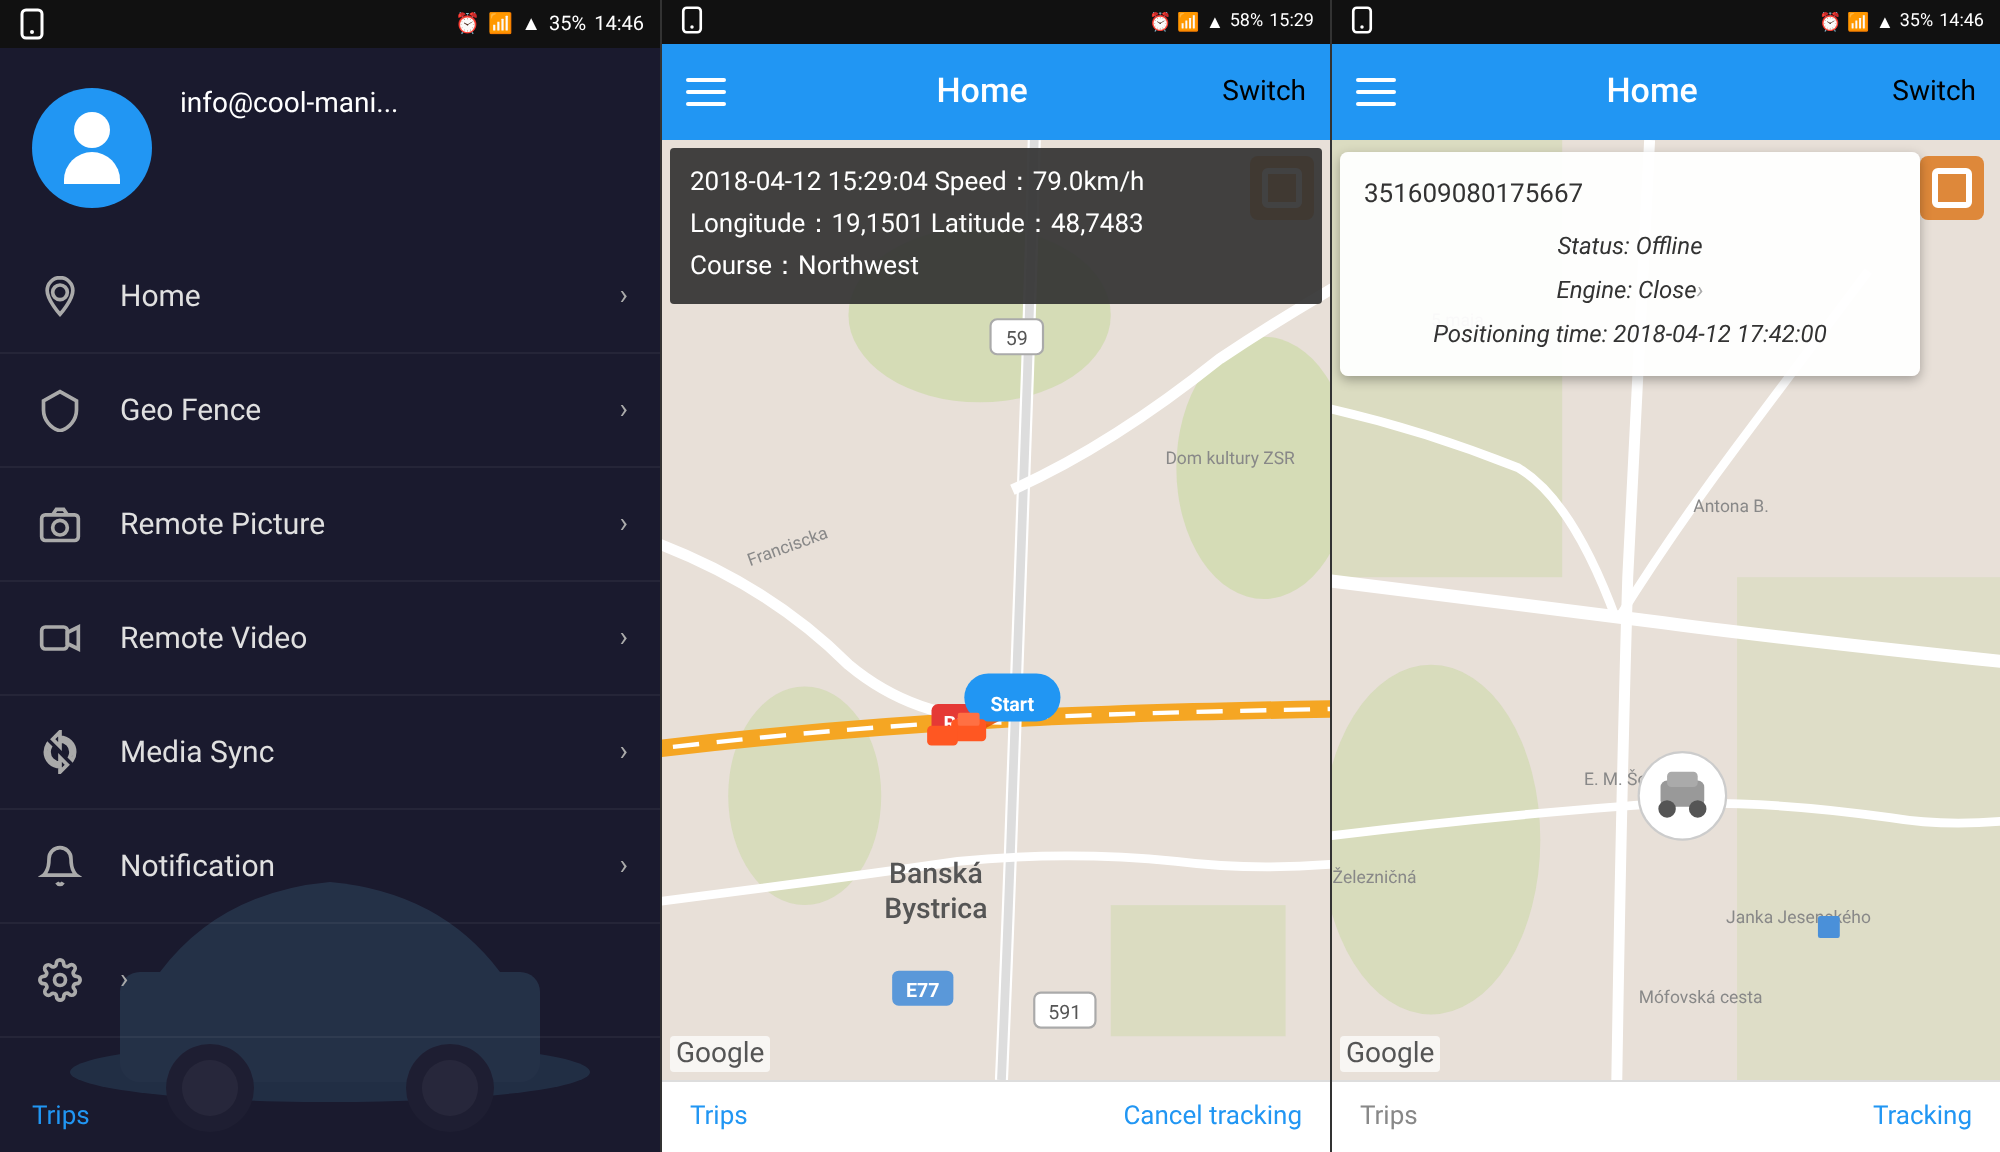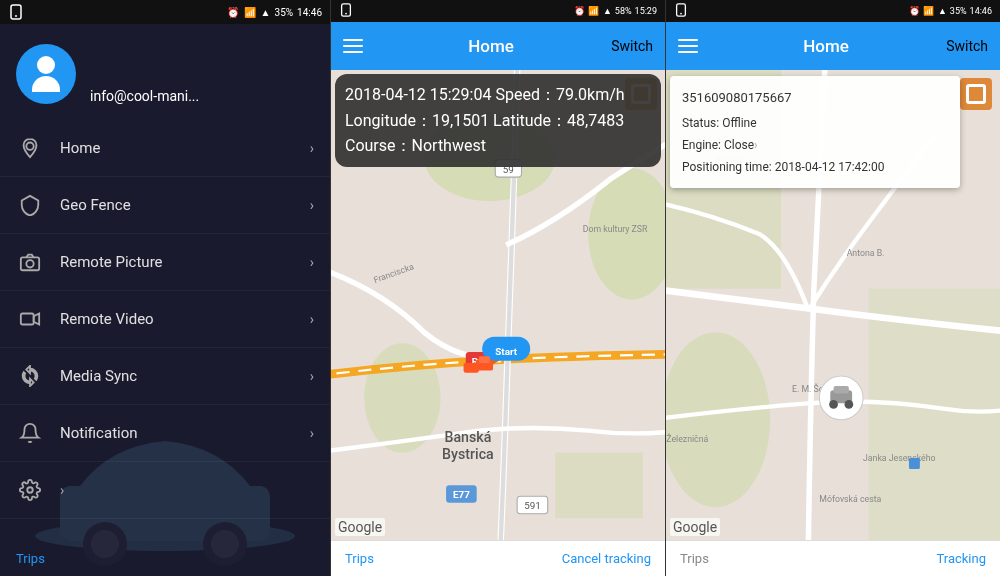--- a/index.html
+++ b/index.html
@@ -41,21 +41,21 @@
       display: flex;
       gap: 4px;
       align-items: center;
       font-size: 10px;
       color: #fff;
     }
 
     
     .profile-area {
       display: flex;
-      align-items: flex-end;
+      align-items: flex-start;
       padding: 20px 16px 16px 16px;
       z-index: 10;
       position: relative;
     }
     .avatar-circle {
       width: 60px;
       height: 60px;
       border-radius: 50%;
       background: #2196F3;
       display: flex;
@@ -205,23 +205,23 @@
 
     
     .info-popup-2 {
       position: absolute;
       top: 4px;
       left: 4px;
       right: 4px;
       background: rgba(50,50,50,0.92);
       color: #fff;
       padding: 8px 10px;
-      font-size: 16px;
+      font-size: 13px;
       line-height: 1.6;
-      border-radius: 12px;
+      border-radius: 2px;
       z-index: 20;
     }
 
     
     .map-bottom-bar {
       height: 36px;
       background: #fff;
       display: flex;
       align-items: center;
       justify-content: space-between;
@@ -287,22 +287,23 @@
       box-shadow: 0 2px 6px rgba(0,0,0,0.3);
     }
     .device-info-card .device-id {
       font-size: 13px;
       font-weight: normal;
       color: #333;
       margin-bottom: 4px;
     }
     .device-info-card .info-row {
       display: flex;
-      justify-content: flex-start;
+      justify-content: center;
       color: #333;
+      font-style: italic;
     }
     .device-info-card .info-row .chevron-right {
       color: #aaa;
     }
 
     
     .map3-bg {
       background: #e8e0d8;
     }
 

